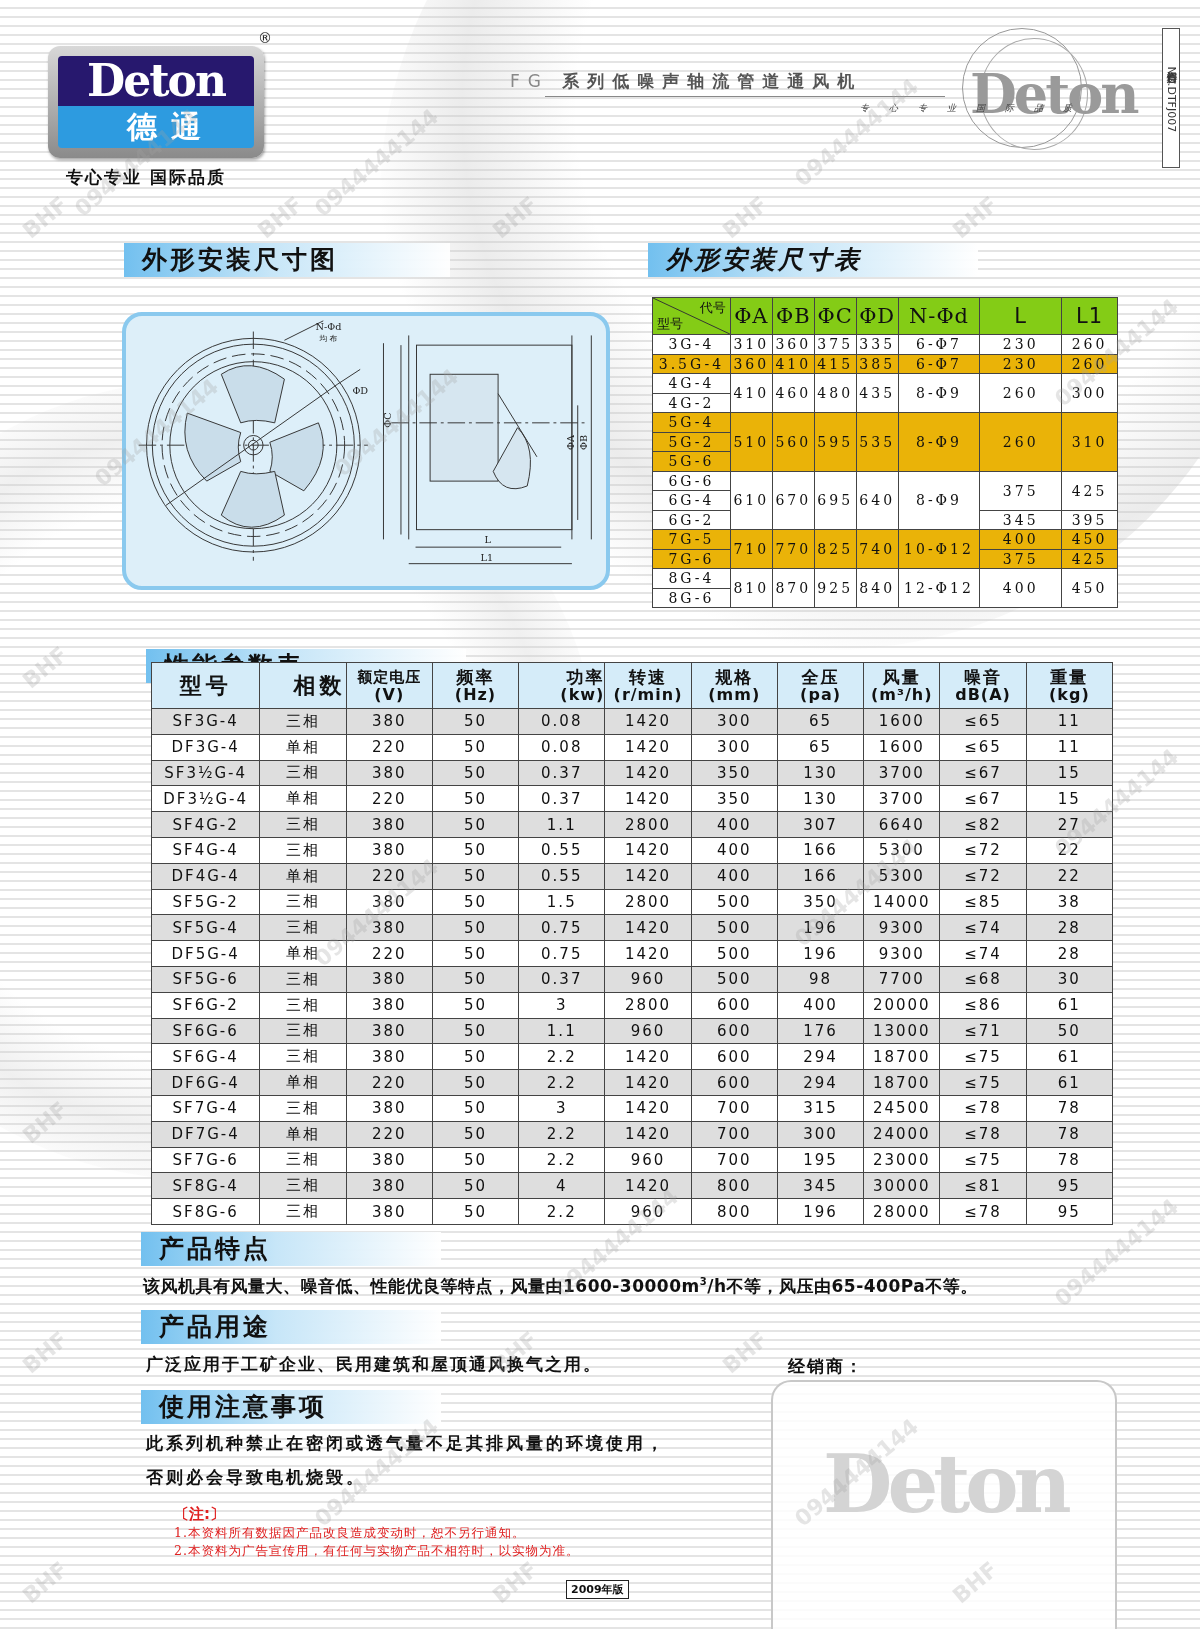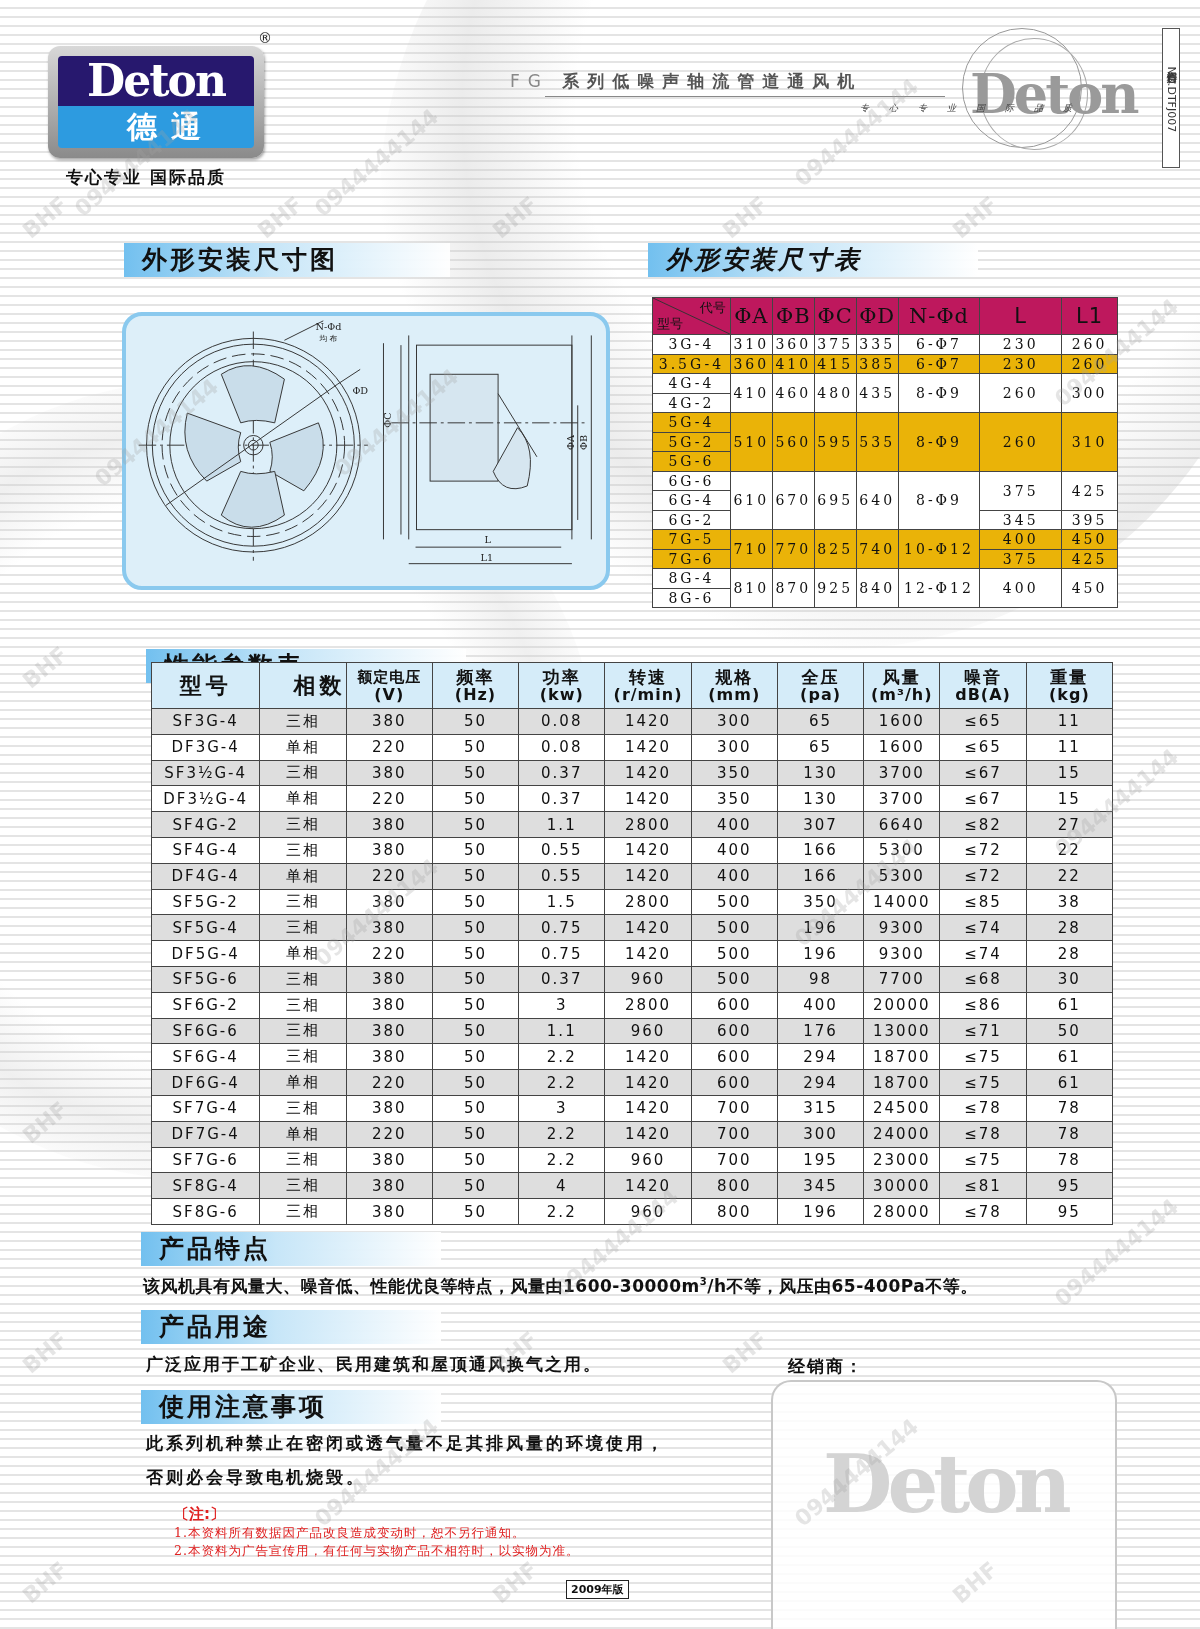--- a/index.html
+++ b/index.html
@@ -67,21 +67,21 @@
     position: absolute; left: 122px; top: 312px; width: 488px; height: 278px;
     background: #ddeff9; border: 4px solid #8ac9ee; border-radius: 20px; overflow: hidden;
   }
   .diagram-panel svg { width: 100%; height: 100%; }
 
   
   table { border-collapse: collapse; }
   .dim-table { position: absolute; left: 652px; top: 297px; width: 466px;
     font-family: "DejaVu Serif", serif; font-size: 14px; letter-spacing: 3px; }
   .dim-table td, .dim-table th { border: 1.2px solid #444; text-align: center; height: 19.5px; padding: 0; }
-  .dim-table th { background: #be185d; font-weight: normal; font-size: 21px; height: 37px; letter-spacing: 1px; }
+  .dim-table th { background: #84cc16; font-weight: normal; font-size: 21px; height: 37px; letter-spacing: 1px; }
   .dim-table th.lat { font-family: "DejaVu Sans", sans-serif; }
   .dim-table .gray td { background: #eab308; margin-left: 23px; }
   .dim-table .white td { background: #fff; }
   .diag-head { position: relative; width: 78px; background: #d5ecf9; overflow: hidden; }
   .diag-head .tr { position: absolute; right: 4px; top: 1px; font-size: 13px; letter-spacing: 0; font-family: "DejaVu Sans", sans-serif; }
   .diag-head .bl { position: absolute; left: 4px; bottom: 1px; font-size: 13px; letter-spacing: 0; font-family: "DejaVu Sans", sans-serif; }
   .diag-head svg { position: absolute; left: 0; top: 0; width: 100%; height: 100%; }
 
   
   .perf-table { position: absolute; left: 151px; top: 662px; width: 962px; font-size: 15px; letter-spacing: 2px; }
@@ -322,21 +322,21 @@
       <th class="big" style="width:108px;">型号</th>
       <th class="big" style="width:86px;text-align:right;">相数</th>
       <th style="width:86px;">
           <span class="lbl" style="font-size:15px;letter-spacing:1px;">额定电压</span>
           <span class="unit">(V)</span>
         </th>
       <th style="width:86px;">
           <span class="lbl">频率</span>
           <span class="unit">(Hz)</span>
         </th>
-      <th style="width:86px;">
+      <th style="width:86px;text-align:right;">
           <span class="lbl">功率</span>
           <span class="unit">(kw)</span>
         </th>
       <th style="width:86px;">
           <span class="lbl">转速</span>
           <span class="unit">(r/min)</span>
         </th>
       <th style="width:86px;">
           <span class="lbl">规格</span>
           <span class="unit">(mm)</span>

